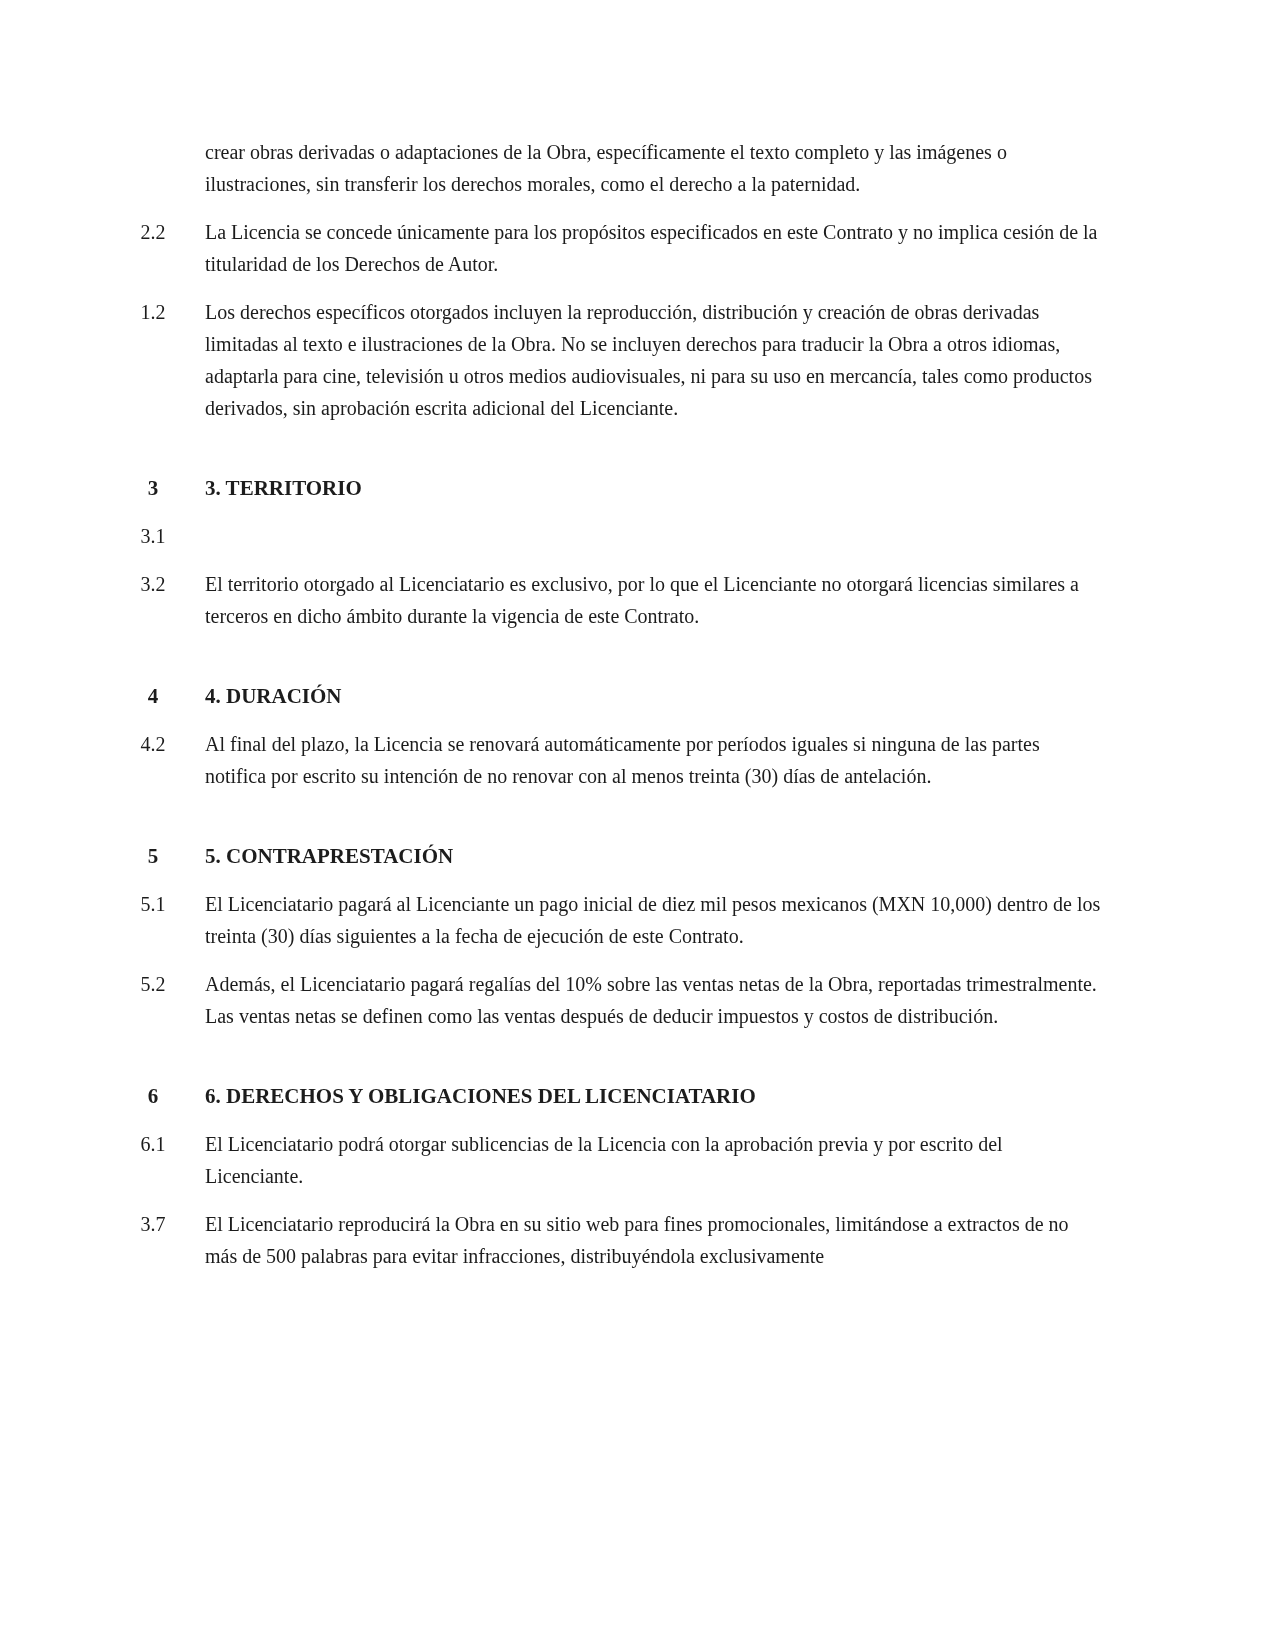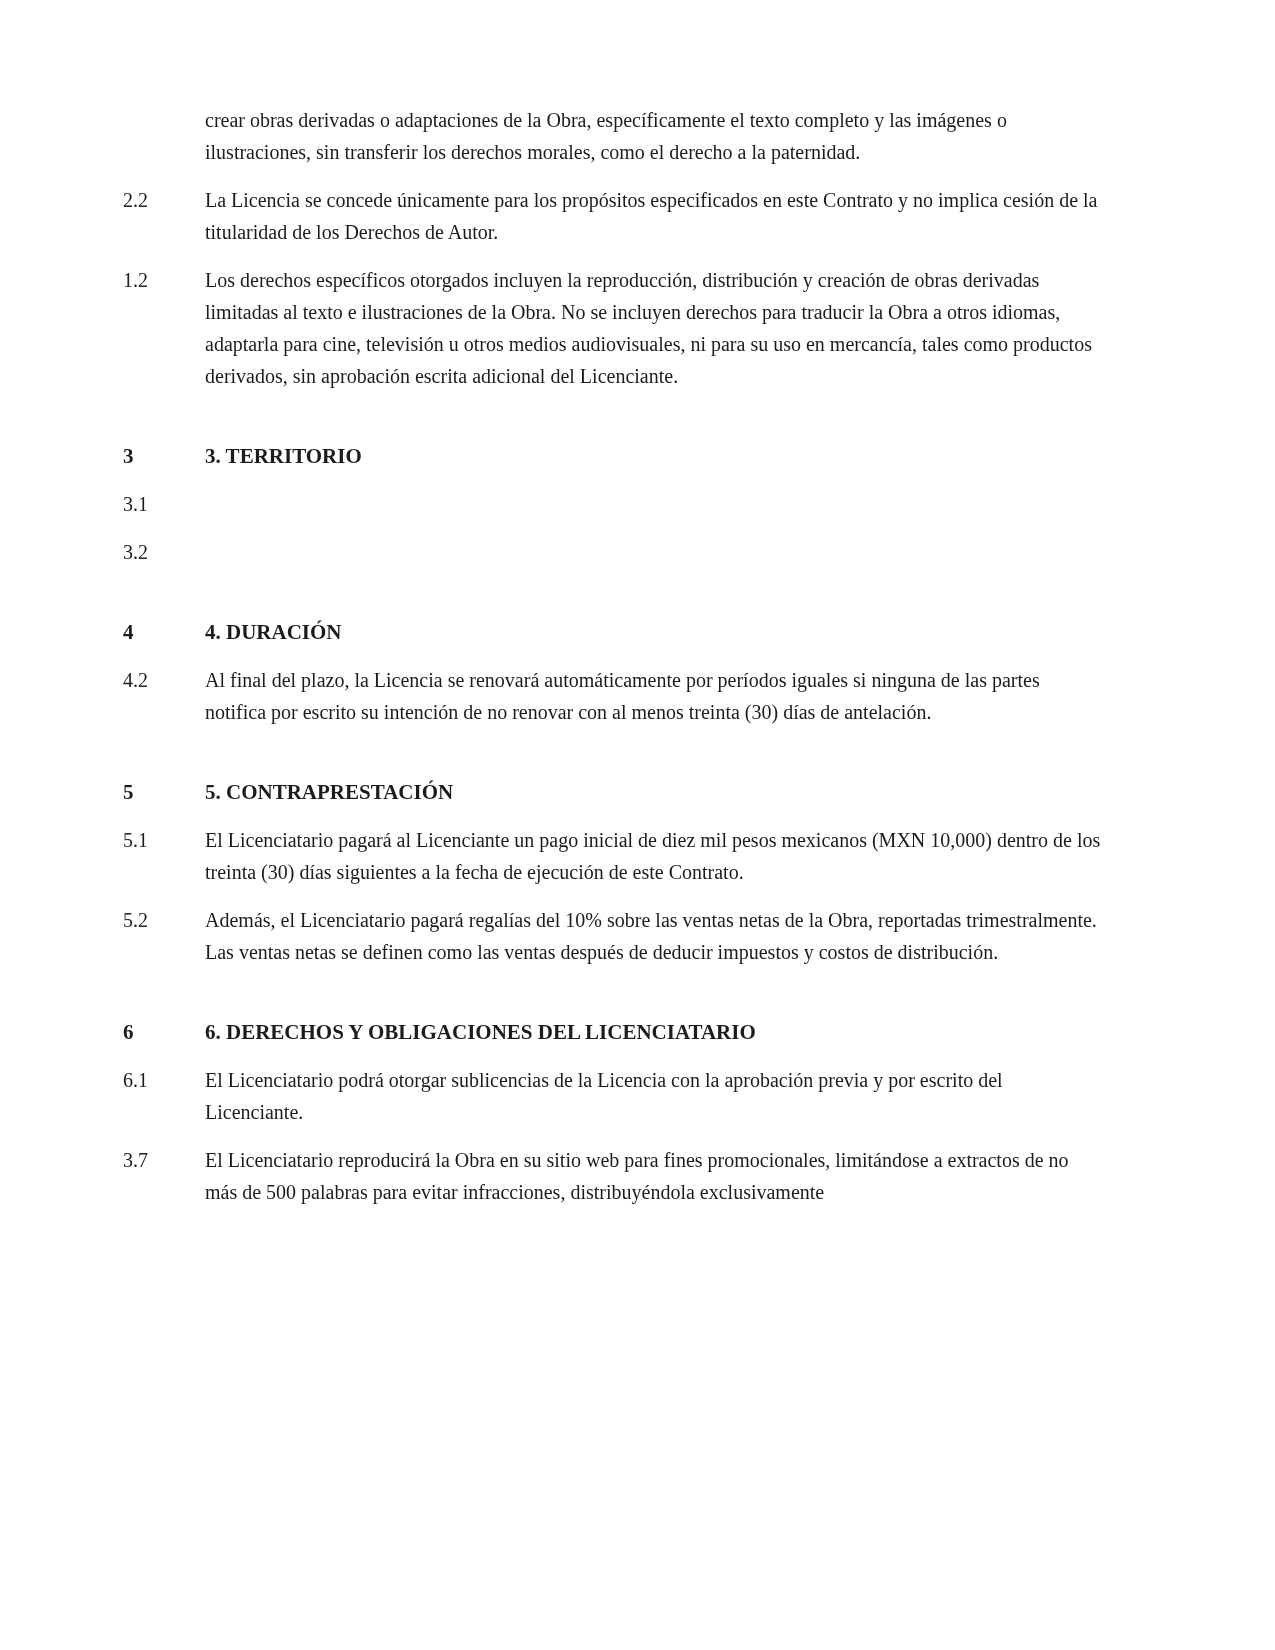--- a/index.html
+++ b/index.html
@@ -14,29 +14,30 @@
     height: 1650px;
     background: #ffffff;
     color: #1c1c1c;
     font-family: "Liberation Serif", "DejaVu Serif", serif;
     overflow: hidden;
     box-sizing: border-box;
   }
   .content {
     padding: 104px 16px 0 123px;
     box-sizing: border-box;
+    margin-top: 32px;
   }
   .block {
     display: flex;
     align-items: flex-start;
   }
   .block .num {
     flex: none;
     width: 60px;
-    text-align: left;
+    text-align: center;
     font-size: 20px;
     line-height: 32px;
   }
   .block .text {
     margin: 0 0 0 22px;
     width: 900px;
     font-size: 20px;
     line-height: 32px;
   }
   .clause {
@@ -78,20 +79,21 @@
       <span class="num">3</span>
       <p class="text">3. TERRITORIO</p>
     </div>
 
     <div class="block clause">
       <span class="num">3.1</span>
     </div>
 
     <div class="block clause">
       <span class="num">3.2</span>
+      <p class="text">El territorio otorgado al Licenciatario es exclusivo, por lo que el Licenciante no otorgará licencias similares a terceros en dicho ámbito durante la vigencia de este Contrato.</p>
     </div>
 
     <div class="block heading">
       <span class="num">4</span>
       <p class="text">4. DURACIÓN</p>
     </div>
 
 
     <div class="block clause">
       <span class="num">4.2</span>

